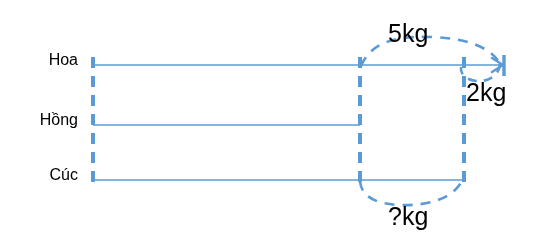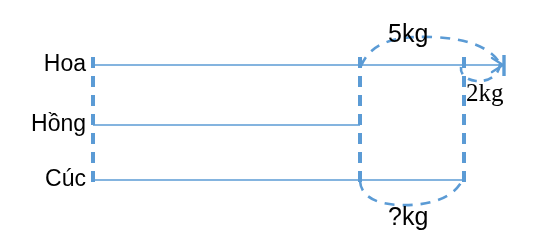--- a/index.html
+++ b/index.html
@@ -18,40 +18,39 @@
   #diagram-svg {
     position: absolute;
     left: 0;
     top: 0;
     width: 537px;
     height: 250px;
   }
   .row-label {
     position: absolute;
     font-family: "Liberation Sans", sans-serif;
-    font-size: 23px;
+    font-size: 16px;
     color: #000000;
     white-space: nowrap;
     line-height: 1;
     text-align: right;
-    padding-left: 8px;
   }
   .measure-label {
     position: absolute;
     font-family: "Liberation Sans", sans-serif;
     font-size: 25px;
     color: #000000;
     white-space: nowrap;
     line-height: 1;
   }
   #label-hoa   { left: 0px;  top: 52px;  width: 78px; }
   #label-hong  { left: 0px;  top: 112px; width: 78px; }
   #label-cuc   { left: 0px;  top: 167px; width: 78px; }
   #label-5kg   { left: 388px; top: 12px; margin-top: 9px; }
-  #label-2kg   { left: 466px; top: 80px; font-family: Liberation Serif, serif; }
+  #label-2kg   { left: 466px; top: 80px; }
   #label-qkg   { left: 388px; top: 204px; text-align: center; }
 </style>
 </head>
 <body>
 
 <div id="canvas">
 
   <svg id="diagram-svg" viewBox="0 0 537 250" xmlns="http://www.w3.org/2000/svg">
 
     <line x1="93" y1="57" x2="93" y2="189" stroke="#5B9BD5" stroke-width="4" stroke-dasharray="11 8" stroke-linecap="butt"></line>

